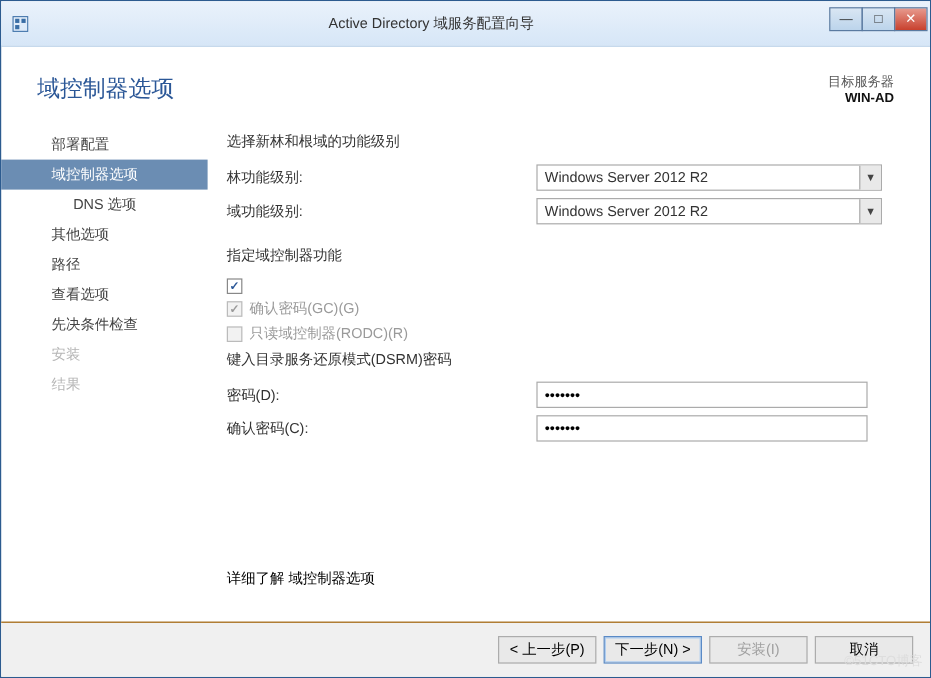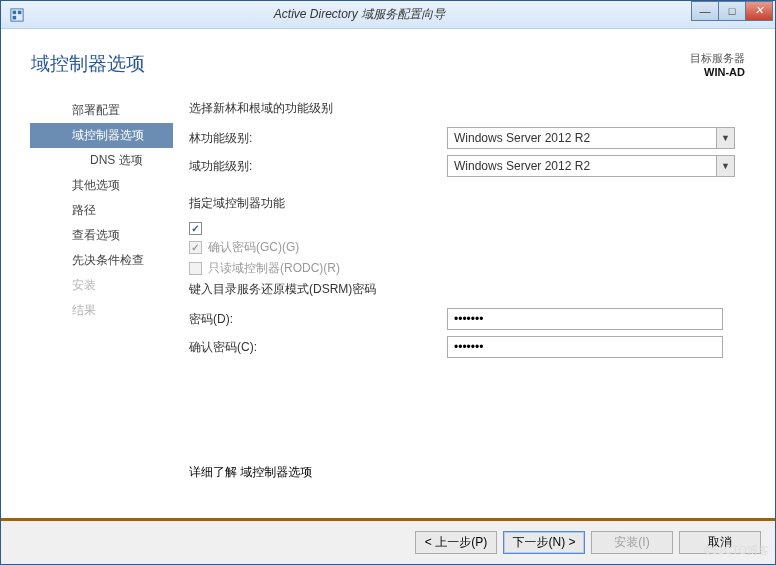--- a/index.html
+++ b/index.html
@@ -1,30 +1,30 @@
 <!DOCTYPE html>
 <html><head>
   <meta charset="utf-8">
   <style>
     * { box-sizing: border-box; margin: 0; padding: 0; }
     body { font-family: "Microsoft YaHei", "Segoe UI", sans-serif; font-size: 12px; background: #fff; }
     .window { width: 776px; height: 565px; border: 1px solid #2c5b8f; display: flex; flex-direction: column; position: relative; }
-    .titlebar { height: 28px; background: linear-gradient(#eaf2fb,#d6e6f7); border-bottom: 1px solid #b8d0e8; display: flex; align-items: center; position: relative; font-style: italic; }
+    .titlebar { height: 38px; background: linear-gradient(#eaf2fb,#d6e6f7); border-bottom: 1px solid #b8d0e8; display: flex; align-items: center; position: relative; }
     .title-icon { width: 20px; height: 20px; margin-left: 6px; display:flex; align-items:center; justify-content:center; color:#3a6ea5; }
     .title-text { flex: 1; text-align: center; font-size: 12px; color: #333; }
     .win-controls { display: flex; height: 20px; margin-right: 2px; margin-top:-8px; }
     .win-btn { width: 28px; height: 20px; border: 1px solid #5a7aa0; background: linear-gradient(#d9e6f3,#bcd4eb); display:flex; align-items:center; justify-content:center; font-size:11px; color:#333; margin-left:-1px; }
     .win-btn.close { background: linear-gradient(#e79a8e,#c8412e); color:#fff; }
     .content { flex:1; display:flex; flex-direction:column; }
     .header-row { display:flex; justify-content:space-between; padding: 22px 30px 10px 30px; }
     .page-title { font-size: 19px; color: #2b5797; font-weight: 350; }
     .target-server { text-align:right; font-size:11px; }
     .target-server .label { color:#555; }
     .target-server .name { font-weight: bold; color:#111; }
-    .body-row { flex:1; display:flex;padding-left:29px; }
+    .body-row { flex:1; display:flex; }
     .sidebar { width: 200px; padding-top: 10px; }
     .sidebar-item { padding: 4px 0 4px 42px; font-size: 12px; color:#444; cursor:pointer; }
     .sidebar-item.sub { padding-left: 60px; }
     .sidebar-item.selected { background:#6b8db3; color:#fff; }
     .sidebar-item.disabled { color:#b5b5b5; cursor:default; }
     .main { flex:1; padding: 10px 40px 0 16px; color:#333; }
     .section-label { margin: 2px 0 10px 0; }
     .field-row { display:flex; align-items:center; margin-bottom: 6px; gap: 44px; }
     .field-label { width: 214px; }
     .dropdown { display:flex; align-items:center; border:1px solid #ababab; height:22px; width: 288px; background:#fff; }
@@ -33,21 +33,21 @@
     .capabilities { margin-top: 18px; }
     .cb-row { display:flex; align-items:center; margin: 4px 0 4px 0px; }
     .cb { width:13px; height:13px; border:1px solid #888; margin-right:6px; display:flex; align-items:center; justify-content:center; font-size:10px; background:#fff; }
     .cb.checked::after { content:"✓"; color:#2b5797; font-weight:bold; }
     .cb.disabled { border-color:#bbb; background:#f2f2f2; }
     .cb.disabled.checked::after { color:#999; }
     .cb-label.disabled { color:#9a9a9a; }
     .dsrm { }
     .pwd-input { width: 276px; height: 22px; border:1px solid #ababab; padding: 2px 6px; font-family: inherit; font-size:12px; }
     .more-link { color:#000000; margin-top: 100px; display:inline-block; cursor:pointer; }
-    .footer { height: 46px; border-top: 3px solid #a16207; display:flex; justify-content:flex-end; align-items:center; padding-right: 14px; gap: 6px; background:#f0f0f0; }
+    .footer { height: 46px; border-top: 1px solid #a16207; display:flex; justify-content:flex-end; align-items:center; padding-right: 14px; gap: 6px; background:#f0f0f0; }
     .btn { min-width: 82px; height: 23px; border:1px solid #acacac; background: #e9e9e9; font-size:12px; font-family: inherit; cursor:pointer; padding: 0 8px; }
     .btn.primary { border-color: #5a8ac6; box-shadow: inset 0 0 0 1px #aecdf0; }
     .btn.disabled { color:#a0a0a0; cursor:default; }
     .watermark { position:absolute; right:6px; bottom:6px; color:#ddd; font-size:11px; }
   </style>
 </head>
 <body>
 
 <div class="window">
   <div class="titlebar">

